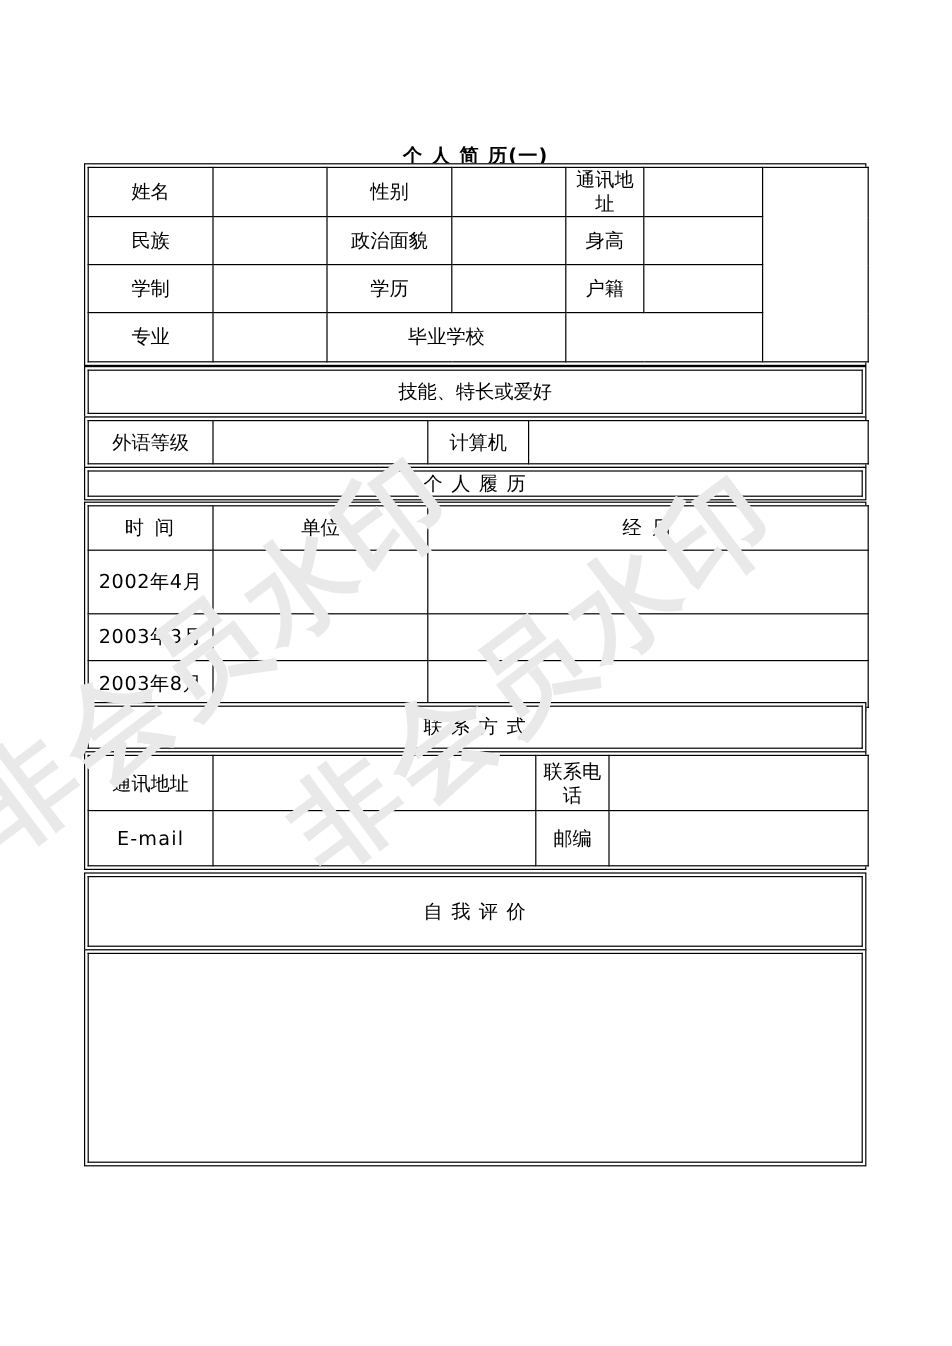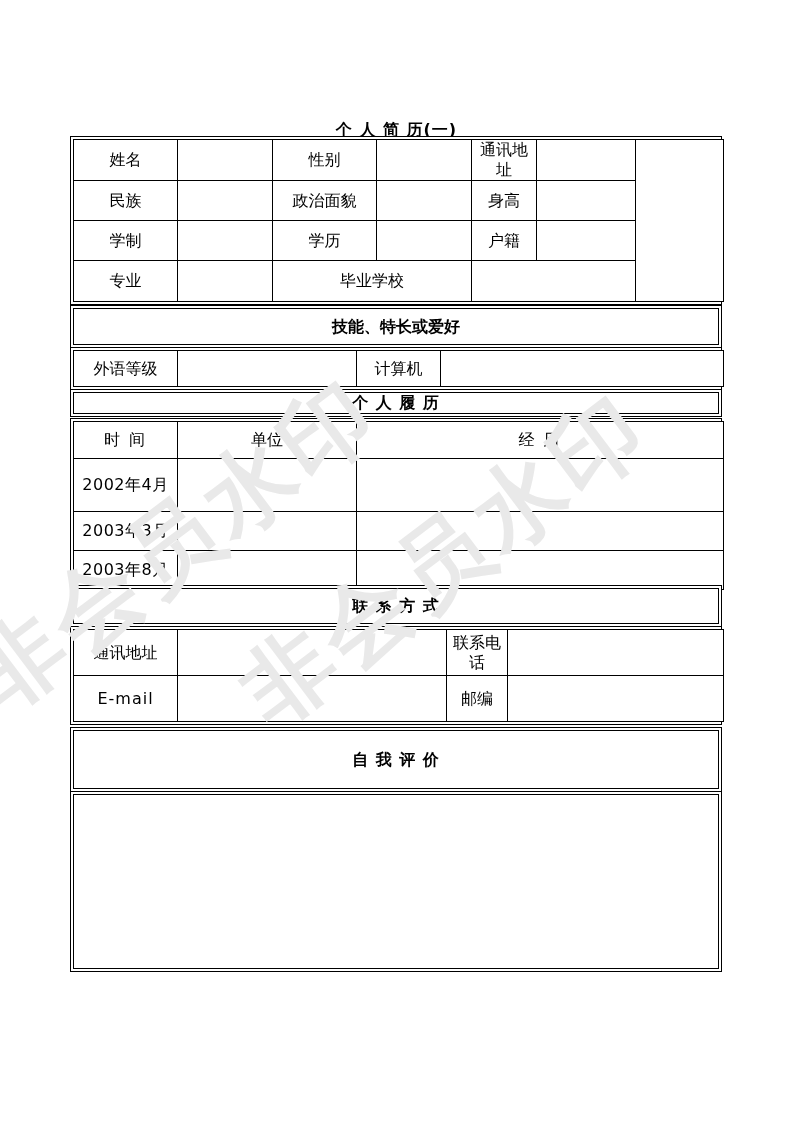--- a/index.html
+++ b/index.html
@@ -96,21 +96,21 @@
     font-family: "DejaVu Sans", "Liberation Sans", sans-serif;
   }
 
   td.lbl { text-align: center; }
   td.blank { }
   td.photo { }
 
   
   .banner td {
     text-align: center;
-    font-weight: 700;
+    font-weight: 400;
     font-size: 14px;
     letter-spacing: 1px;
   }
   .banner.tight td { letter-spacing: 0px; }
 
   td.hdr {
     font-size: 13px;
     letter-spacing: 2px;
   }
   td.hdr-plain {

